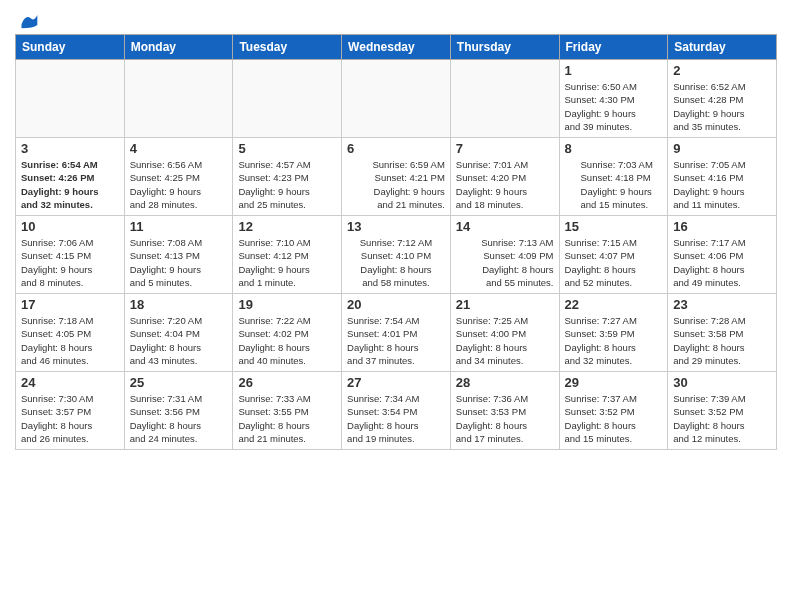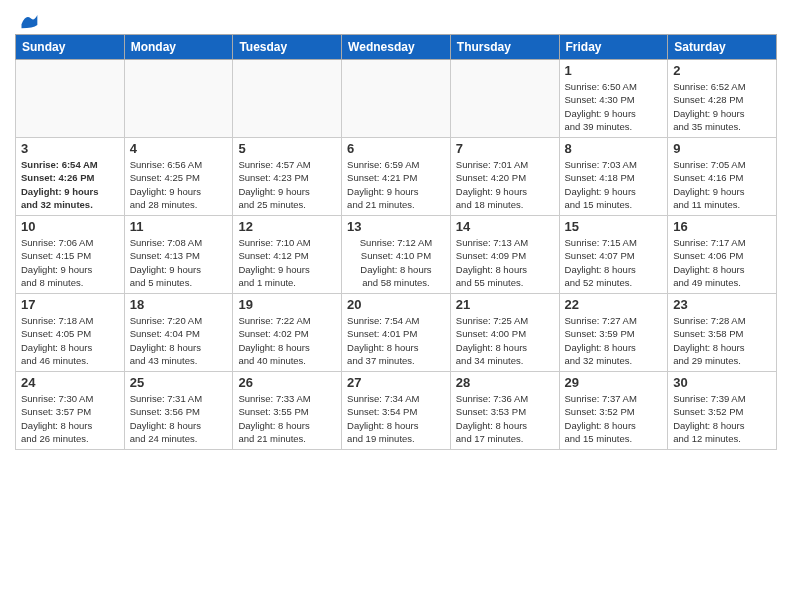--- a/index.html
+++ b/index.html
@@ -92,35 +92,35 @@
           </td>
           <td>
             <span class="day-num">5</span>
             <div class="day-info" style="white-space: pre-line;">Sunrise: 4:57 AM
 Sunset: 4:23 PM
 Daylight: 9 hours
 and 25 minutes.</div>
           </td>
           <td>
             <span class="day-num">6</span>
-            <div class="day-info" style="white-space: pre-line;">Sunrise: 6:59 AM
+            <div class="day-info" style="white-space: pre-line; text-align: right;">Sunrise: 6:59 AM
 Sunset: 4:21 PM
 Daylight: 9 hours
 and 21 minutes.</div>
           </td>
           <td>
             <span class="day-num">7</span>
             <div class="day-info" style="white-space: pre-line;">Sunrise: 7:01 AM
 Sunset: 4:20 PM
 Daylight: 9 hours
 and 18 minutes.</div>
           </td>
           <td>
             <span class="day-num">8</span>
-            <div class="day-info" style="white-space: pre-line;">Sunrise: 7:03 AM
+            <div class="day-info" style="white-space: pre-line; margin-left: 16px;">Sunrise: 7:03 AM
 Sunset: 4:18 PM
 Daylight: 9 hours
 and 15 minutes.</div>
           </td>
           <td>
             <span class="day-num">9</span>
             <div class="day-info" style="white-space: pre-line;">Sunrise: 7:05 AM
 Sunset: 4:16 PM
 Daylight: 9 hours
 and 11 minutes.</div>
@@ -150,21 +150,21 @@
           </td>
           <td>
             <span class="day-num">13</span>
             <div class="day-info" style="white-space: pre-line; text-align: center;">Sunrise: 7:12 AM
 Sunset: 4:10 PM
 Daylight: 8 hours
 and 58 minutes.</div>
           </td>
           <td>
             <span class="day-num">14</span>
-            <div class="day-info" style="white-space: pre-line;">Sunrise: 7:13 AM
+            <div class="day-info" style="white-space: pre-line; text-align: right;">Sunrise: 7:13 AM
 Sunset: 4:09 PM
 Daylight: 8 hours
 and 55 minutes.</div>
           </td>
           <td>
             <span class="day-num">15</span>
             <div class="day-info" style="white-space: pre-line;">Sunrise: 7:15 AM
 Sunset: 4:07 PM
 Daylight: 8 hours
 and 52 minutes.</div>

